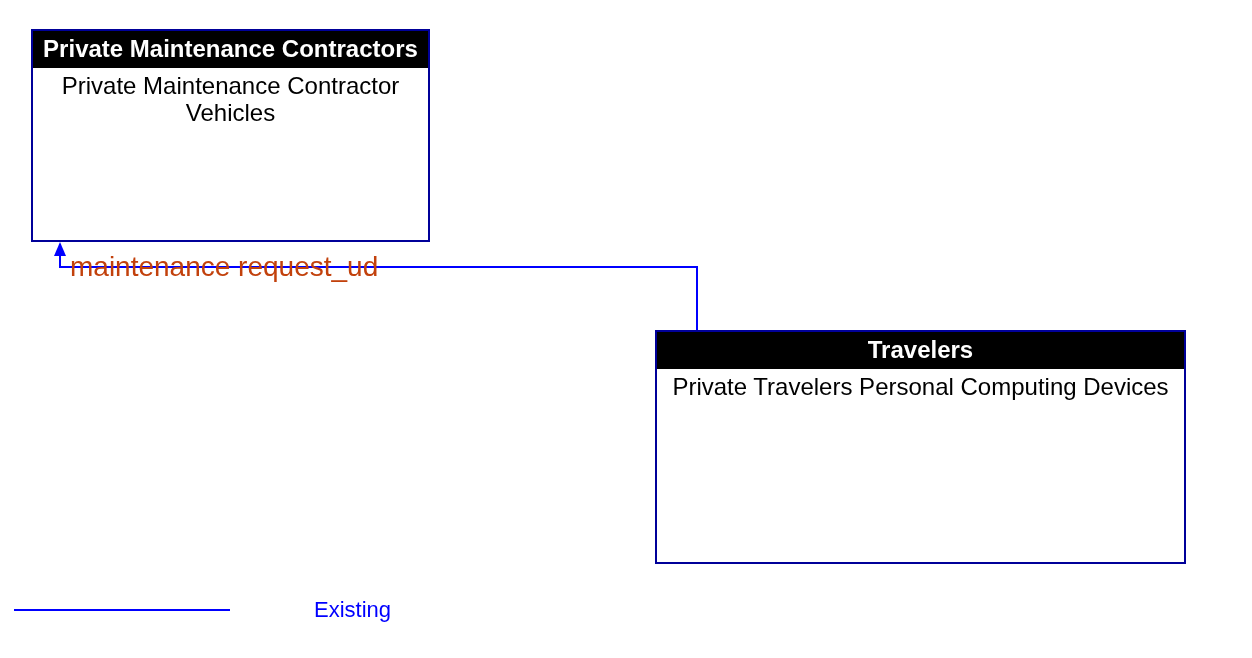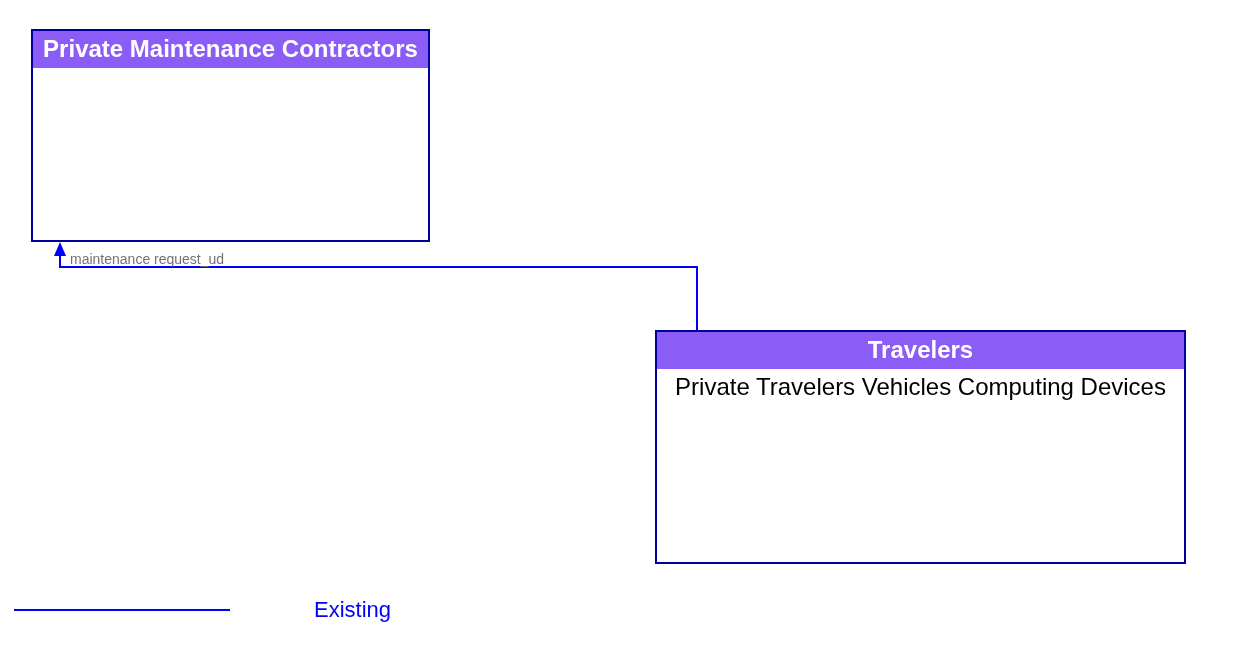--- a/index.html
+++ b/index.html
@@ -12,39 +12,39 @@
     position: relative;
     overflow: hidden;
   }
   .box {
     position: absolute;
     border: 2px solid #000099;
     background: #ffffff;
     box-sizing: border-box;
   }
   .box-header {
-    background: #8b5cf6;
+    background: #000000;
     color: #ffffff;
     font-size: 24px;
     font-weight: bold;
     text-align: center;
     padding: 4px 6px;
     line-height: 1.2;
   }
   .box-body {
     color: #000000;
     font-size: 24px;
     text-align: center;
     padding: 4px 10px;
     line-height: 1.15;
   }
   .flow-label {
     position: absolute;
-    color: #737373;
-    font-size: 14px;
+    color: #c2410c;
+    font-size: 28px;
     white-space: nowrap;
   }
   .legend-label {
     position: absolute;
     color: #0000ff;
     font-size: 22px;
     margin-left: 40px;
   }
   svg.overlay {
     position: absolute;
@@ -53,25 +53,26 @@
     width: 1252px;
     height: 658px;
     pointer-events: none;
   }
 </style>
 </head>
 <body>
 
 <div class="box" style="left:31px; top:29px; width:399px; height:213px;">
   <div class="box-header">Private Maintenance Contractors</div>
+  <div class="box-body">Private Maintenance Contractor Vehicles</div>
 </div>
 
 <div class="box" style="left:655px; top:330px; width:531px; height:234px;">
   <div class="box-header">Travelers</div>
-  <div class="box-body">Private Travelers Vehicles Computing Devices</div>
+  <div class="box-body">Private Travelers Personal Computing Devices</div>
 </div>
 
 <svg class="overlay">
 
   <polyline points="697,330 697,267 60,267 60,244" fill="none" stroke="#0000ff" stroke-width="2"></polyline>
 
   <polygon points="60,242 54,256 66,256" fill="#0000ff"></polygon>
 
   <line x1="14" y1="610" x2="230" y2="610" stroke="#0000ff" stroke-width="2"></line>
 </svg>

